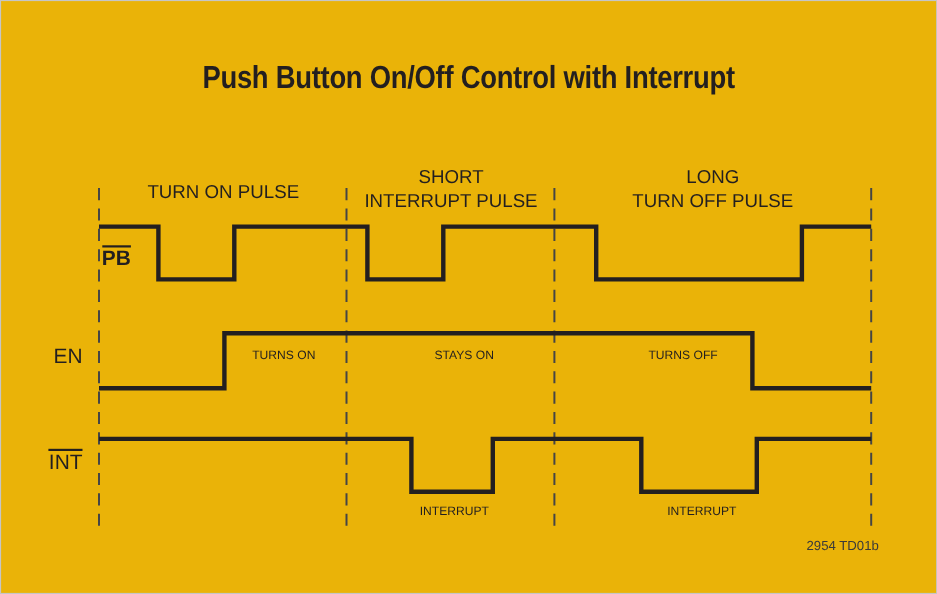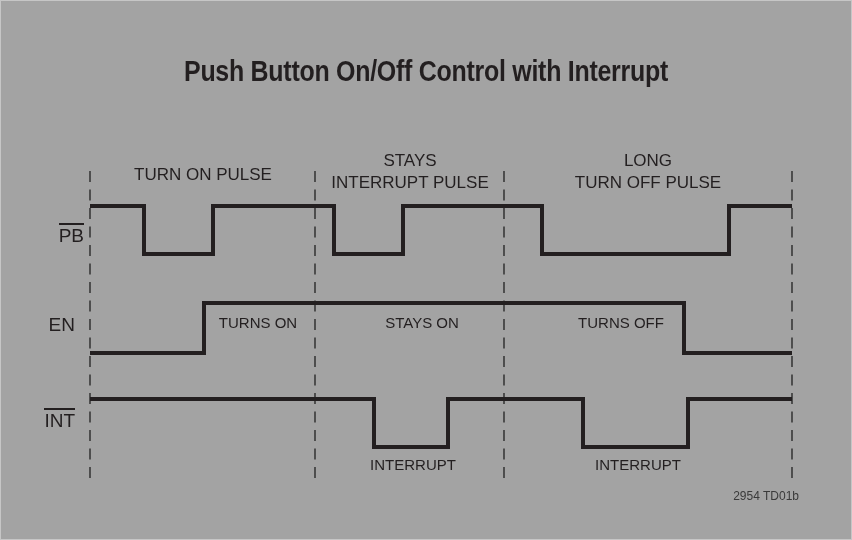--- a/index.html
+++ b/index.html
@@ -1,19 +1,19 @@
 <!DOCTYPE html>
 <html><head>
 <meta charset="utf-8">
 <style>
   html, body { margin: 0; padding: 0; background: #ffffff; }
   .canvas {
     position: relative;
     width: 852px; height: 540px;
-    background: #a3a3a3;
+    background: #eab308;
     border: 1px solid #c6c6c6;
     box-sizing: border-box;
     overflow: hidden;
     font-family: "Liberation Sans", sans-serif;
     color: #231f20;
   }
   .fig-title {
     position: absolute;
     top: 54px; left: 0; right: 0;
     text-align: center;
@@ -29,21 +29,21 @@
     position: absolute;
     transform: translateX(-50%);
     text-align: center;
     font-size: 17px;
     line-height: 22px;
     white-space: nowrap;
   }
   .annotation {
     position: absolute;
     transform: translateX(-50%);
-    font-size: 15px;
+    font-size: 11px;
     line-height: 20px;
     white-space: nowrap;
   }
   .sig-label {
     position: absolute;
     font-size: 19px;
     line-height: 22px;
     text-align: right;
     white-space: nowrap;
   }
@@ -64,28 +64,28 @@
   <svg class="diagram-svg" width="852" height="540">
       <line x1="89" x2="89" y1="170" y2="480" stroke="#454545" stroke-width="1.8" stroke-dasharray="11 7.5"></line>
       <line x1="314" x2="314" y1="170" y2="480" stroke="#454545" stroke-width="1.8" stroke-dasharray="11 7.5"></line>
       <line x1="503" x2="503" y1="170" y2="480" stroke="#454545" stroke-width="1.8" stroke-dasharray="11 7.5"></line>
       <line x1="791" x2="791" y1="170" y2="480" stroke="#454545" stroke-width="1.8" stroke-dasharray="11 7.5"></line>
       <polyline points="89,205 143,205 143,253 212,253 212,205 333,205 333,253 402,253 402,205 541,205 541,253 728,253 728,205 791,205" fill="none" stroke="#231f20" stroke-width="4" stroke-linejoin="miter"></polyline>
       <polyline points="89,352 203,352 203,302 683,302 683,352 791,352" fill="none" stroke="#231f20" stroke-width="4" stroke-linejoin="miter"></polyline>
       <polyline points="89,398 373,398 373,446 447,446 447,398 582,398 582,446 687,446 687,398 791,398" fill="none" stroke="#231f20" stroke-width="4" stroke-linejoin="miter"></polyline>
     </svg>
   <div class="label-layer">
-      <div class="sig-label" style="right: 767px; top: 222px;"><span class="overline">PB</span></div>
+      <div class="sig-label" style="right: 732px; top: 222px; font-weight: bold;"><span class="overline">PB</span></div>
       <div class="sig-label" style="right: 776px; top: 313px;"><span>EN</span></div>
       <div class="sig-label" style="right: 776px; top: 407px;"><span class="overline">INT</span></div>
       <div class="section-label" style="left: 202px; top: 163px; text-align: center;">
         <div>TURN ON PULSE</div>
       </div>
       <div class="section-label" style="left: 409px; top: 149px;">
-        <div>STAYS</div>
+        <div>SHORT</div>
         <div>INTERRUPT PULSE</div>
       </div>
       <div class="section-label" style="left: 635px; top: 149px; margin-left: 12px;">
         <div>LONG</div>
         <div>TURN OFF PULSE</div>
       </div>
       <div class="annotation" style="left: 257px; top: 312px;">TURNS ON</div>
       <div class="annotation" style="left: 421px; top: 312px;">STAYS ON</div>
       <div class="annotation" style="left: 620px; top: 312px; text-align: center;">TURNS OFF</div>
       <div class="annotation" style="left: 412px; top: 454px;">INTERRUPT</div>

